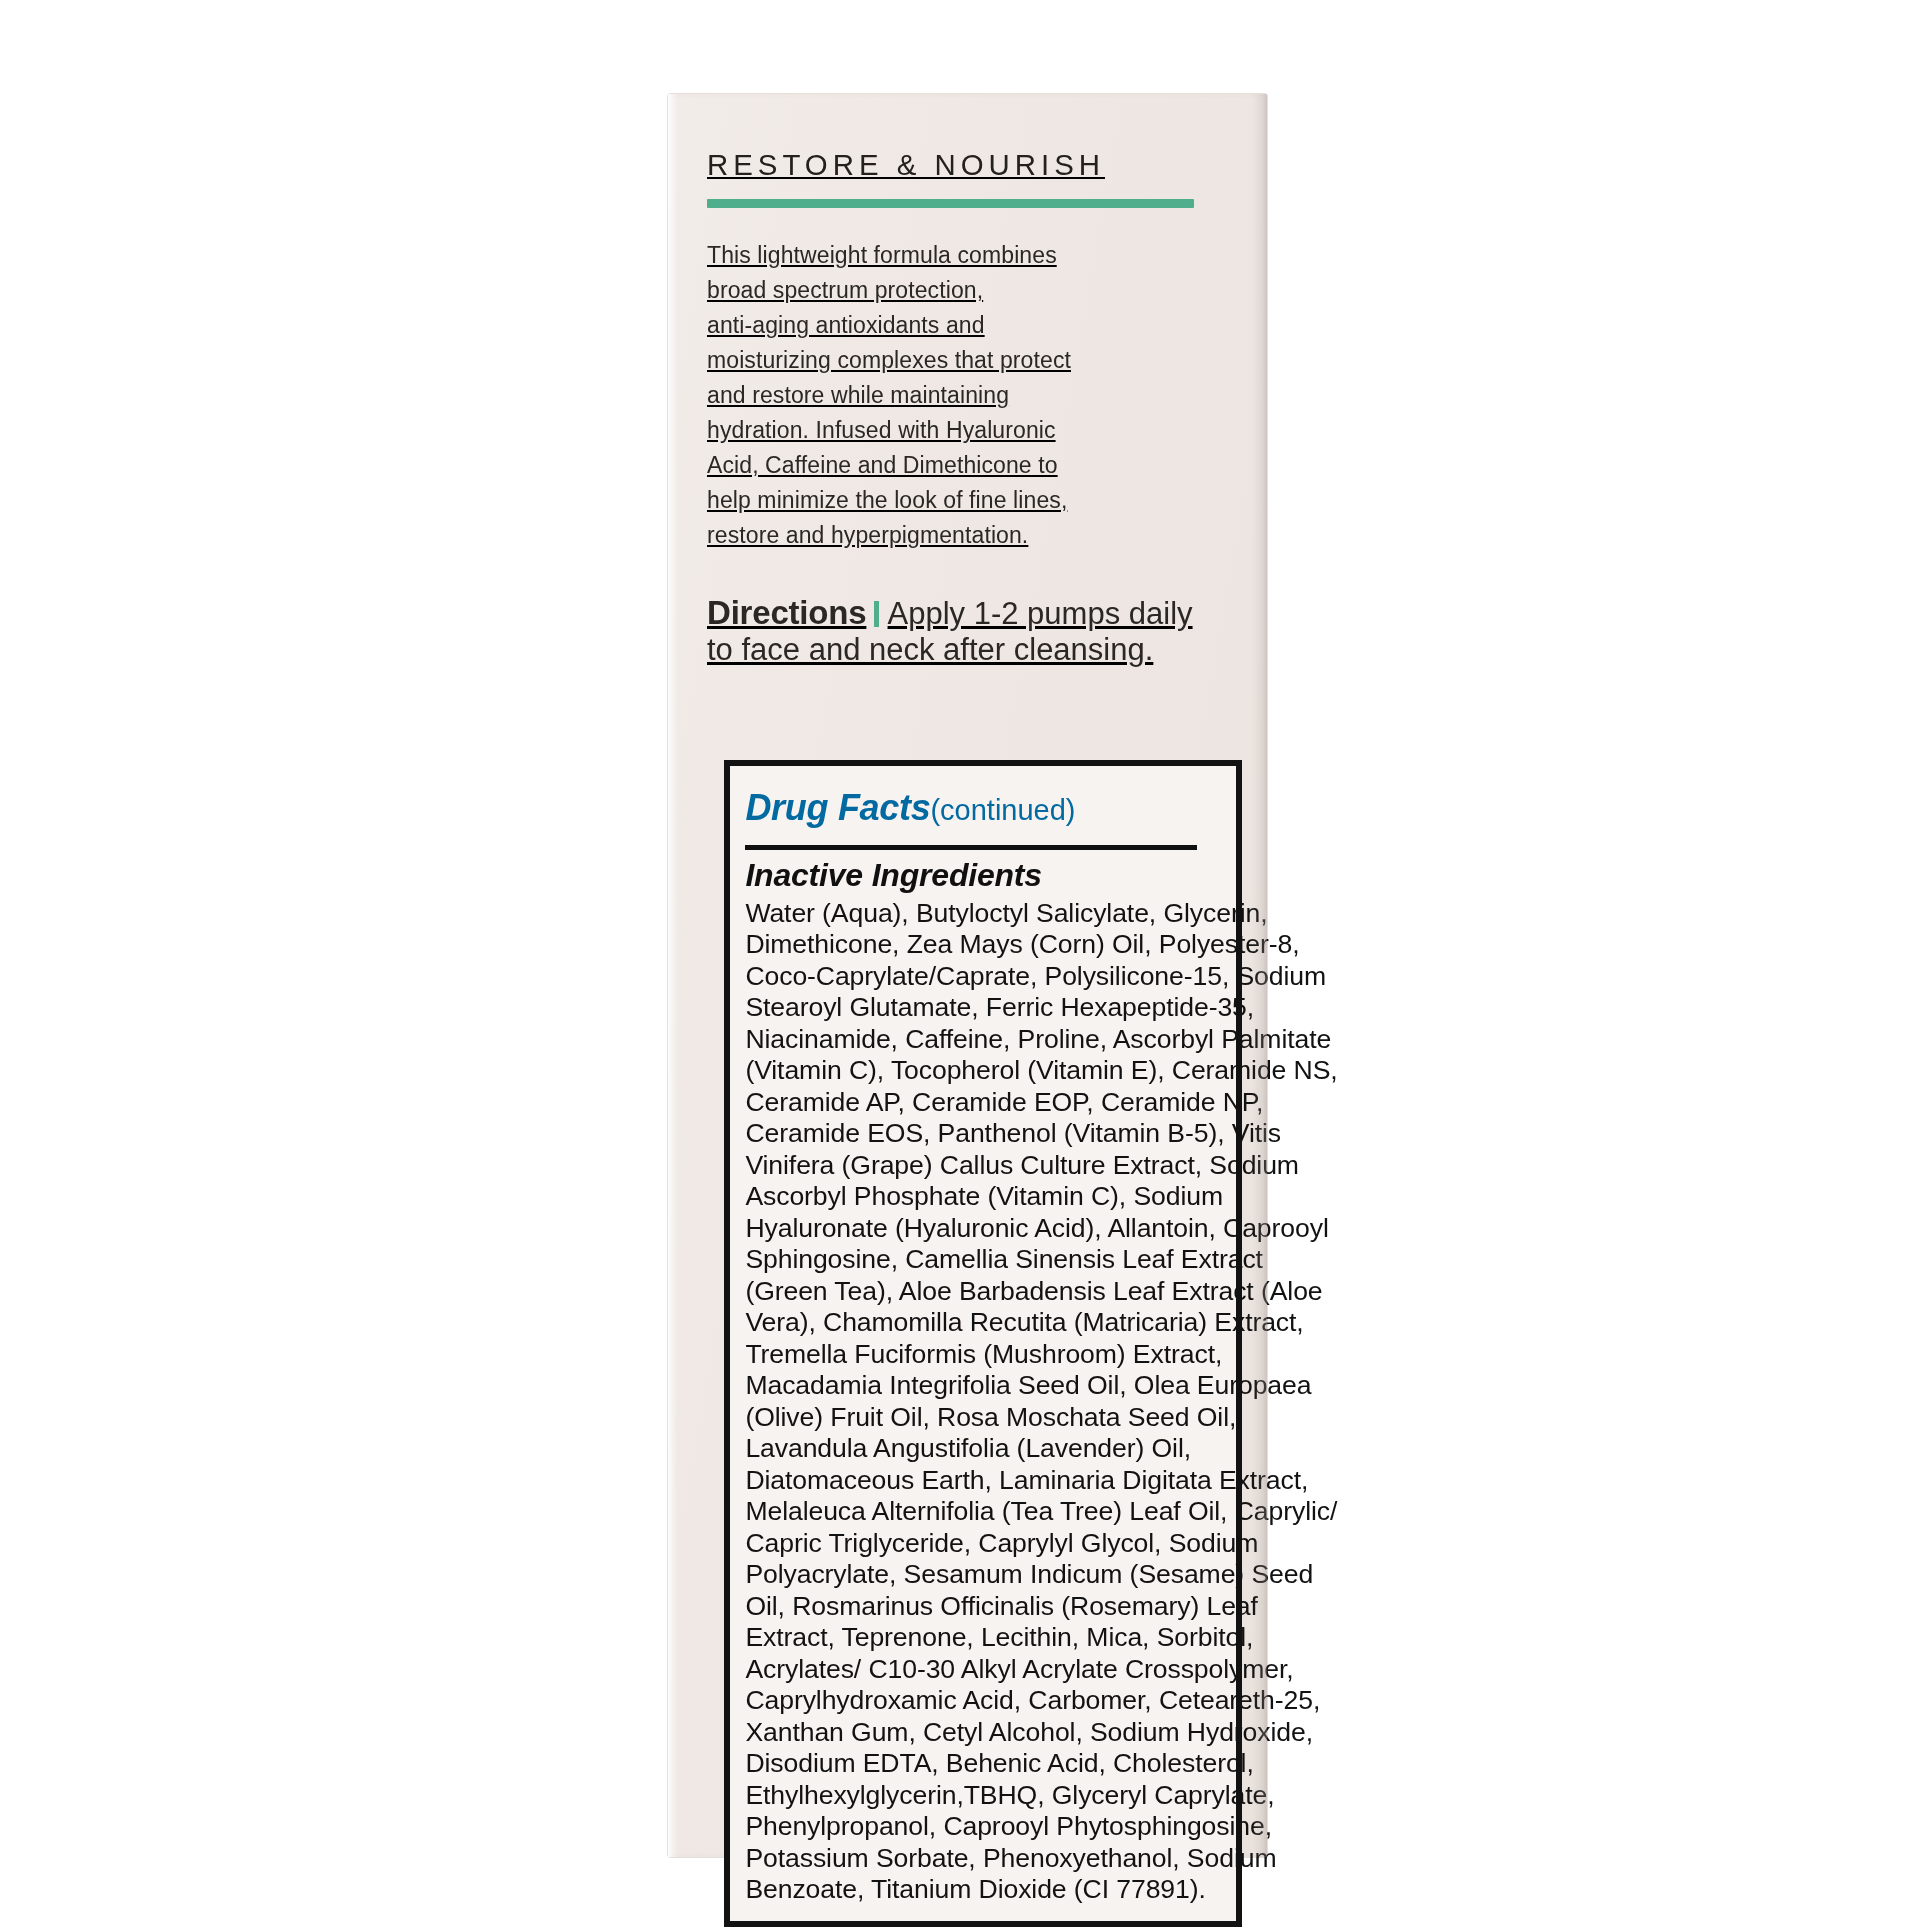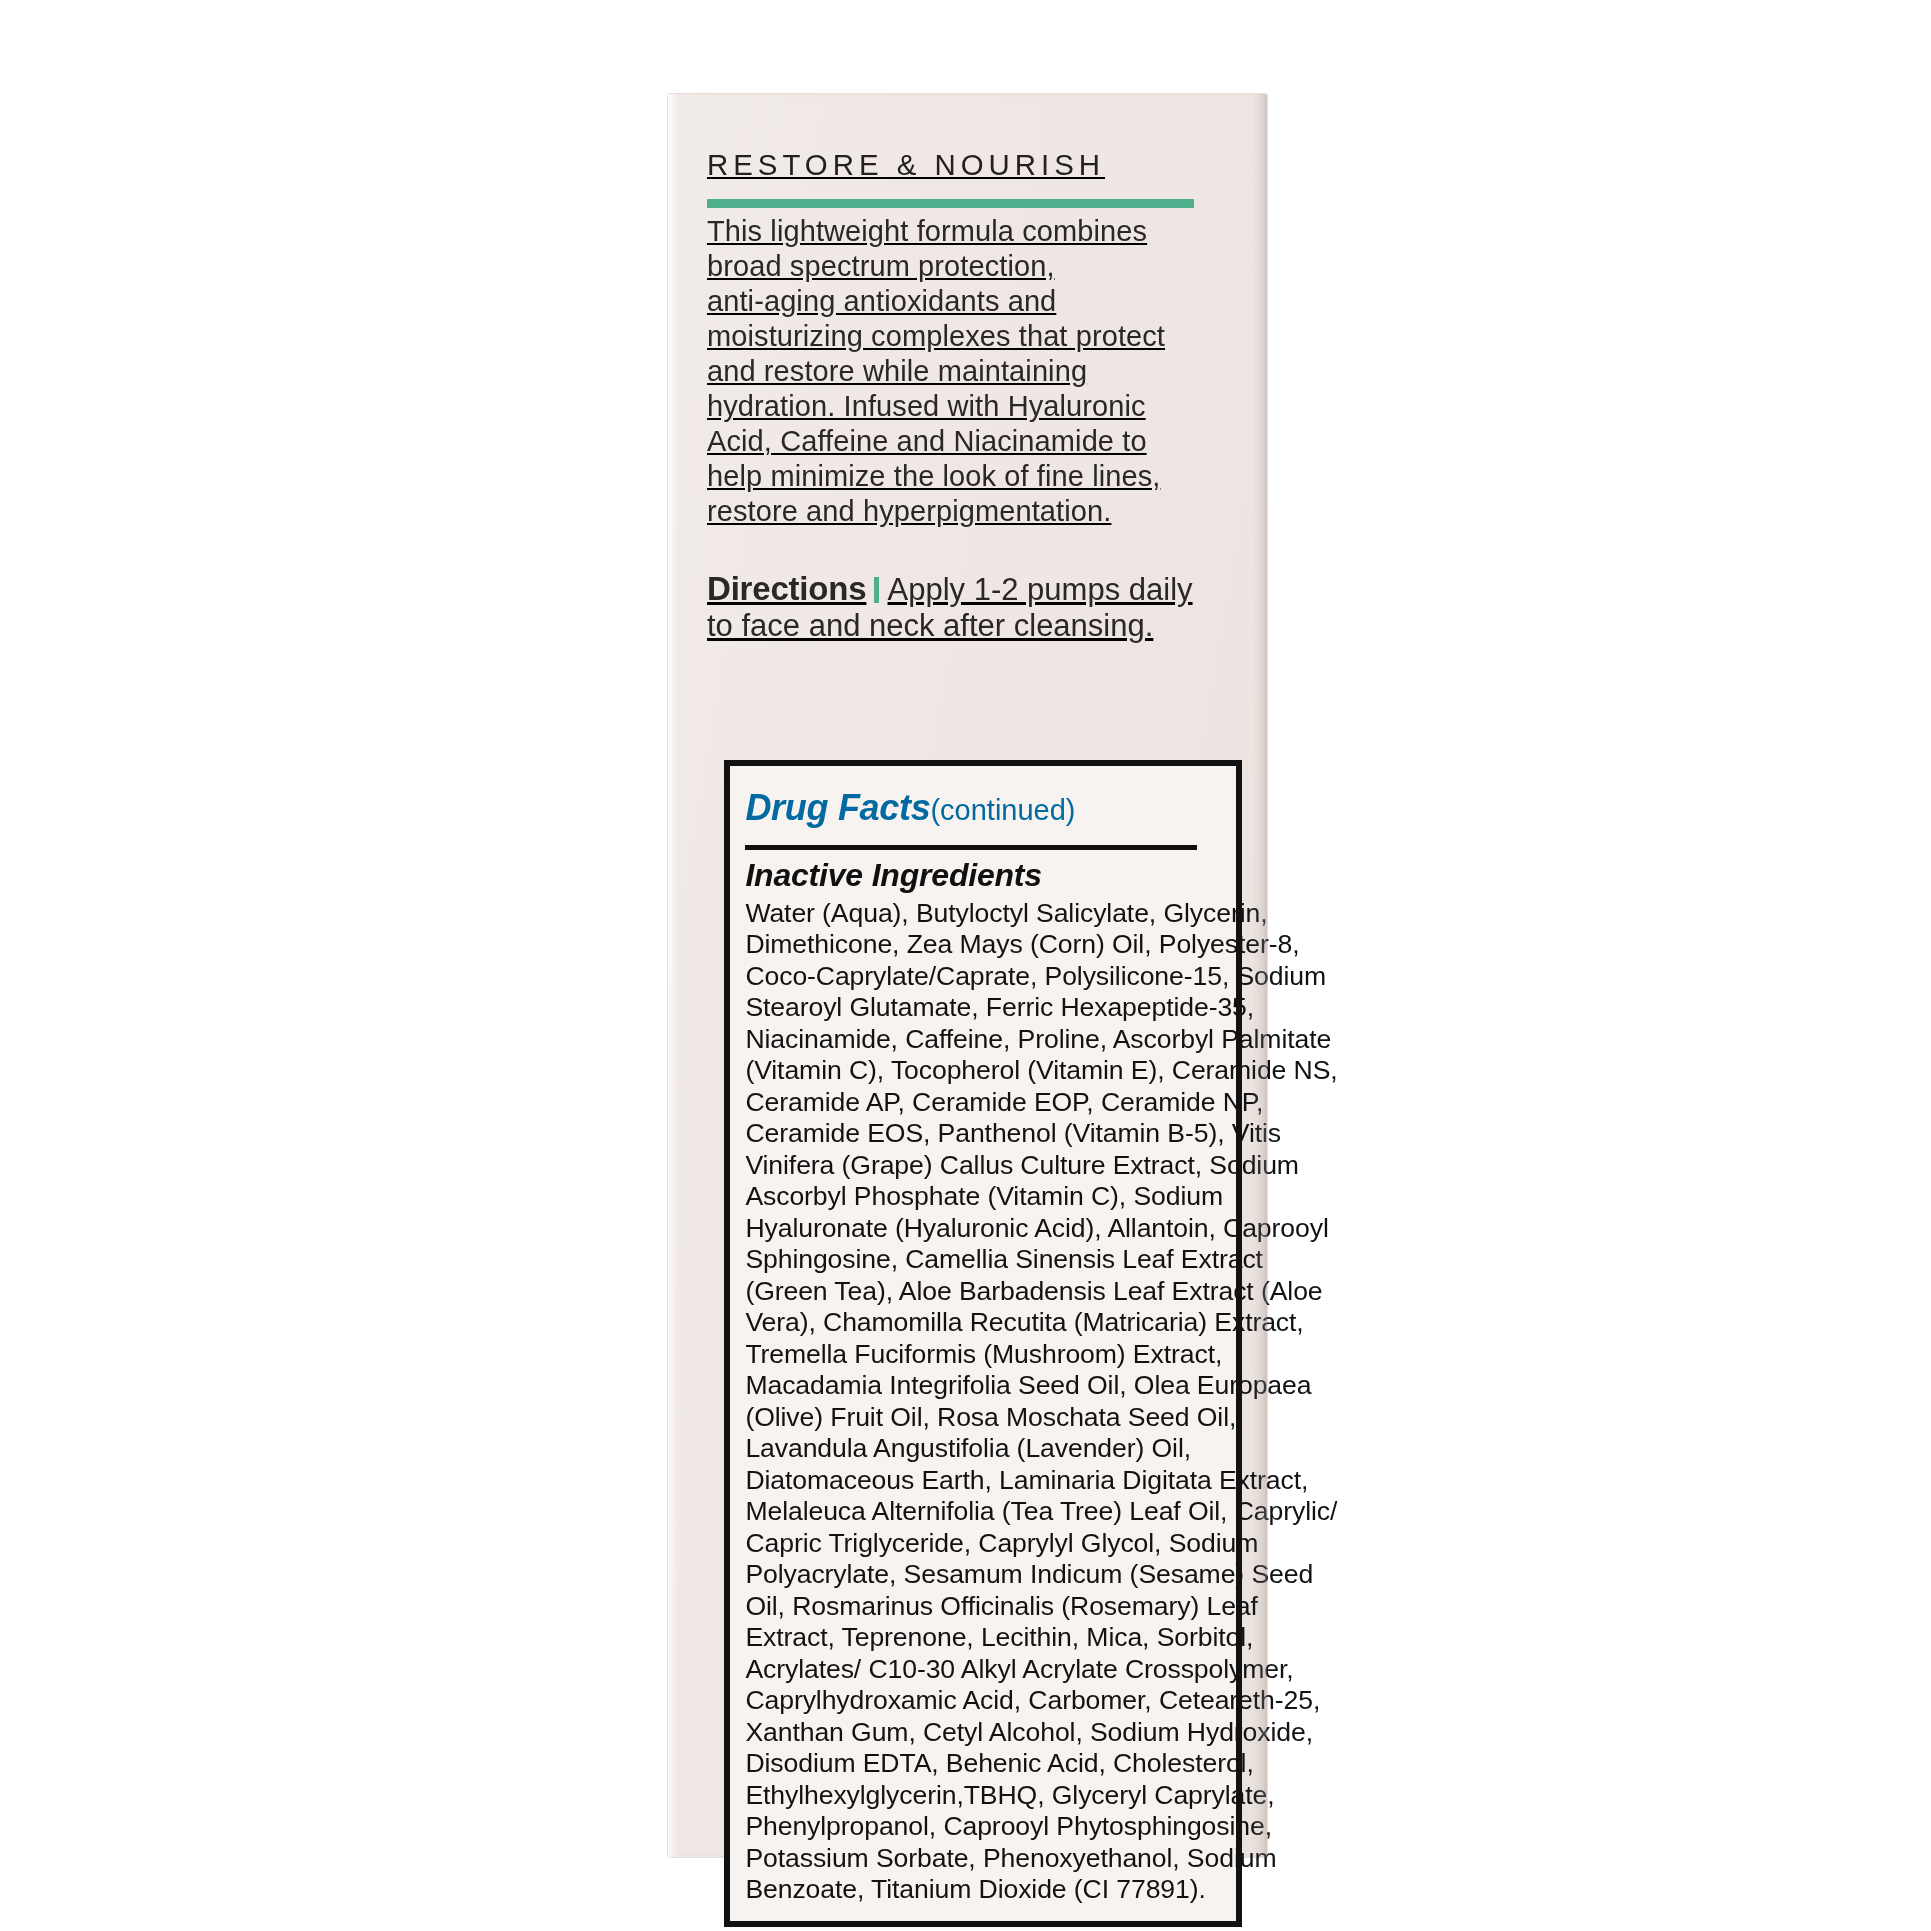--- a/index.html
+++ b/index.html
@@ -76,22 +76,22 @@
   .rule-green {
     margin-top: 19.3px;
     width: 487px;
     height: 9.7px;
     background: #4fae8b;
     border-radius: 1px;
   }
 
   
   .desc {
-    margin-top: 6px;
-    font-size: 29px;
+    margin-top: 30px;
+    font-size: 23px;
     line-height: 35px;
     color: #2a2725;
     letter-spacing: 0.1px;
   }
   .desc .ln { display: block; white-space: nowrap; }
 
   
   .directions {
     margin-top: 42px;
     font-size: 31px;
@@ -179,21 +179,21 @@
 
       <div class="rule-green"></div>
 
       <div class="desc">
         <span class="ln">This lightweight formula combines</span>
         <span class="ln">broad spectrum protection,</span>
         <span class="ln">anti-aging antioxidants and</span>
         <span class="ln">moisturizing complexes that protect</span>
         <span class="ln">and restore while maintaining</span>
         <span class="ln">hydration. Infused with Hyaluronic</span>
-        <span class="ln">Acid, Caffeine and Niacinamide to</span>
+        <span class="ln">Acid, Caffeine and Dimethicone to</span>
         <span class="ln">help minimize the look of fine lines,</span>
         <span class="ln">restore and hyperpigmentation.</span>
       </div>
 
       <div class="directions">
         <span class="ln"><span class="dir-label">Directions</span><span class="dir-bar"></span><span>Apply 1-2 pumps daily</span></span>
         <span class="ln">to face and neck after cleansing.</span>
       </div>
 
     </div>

